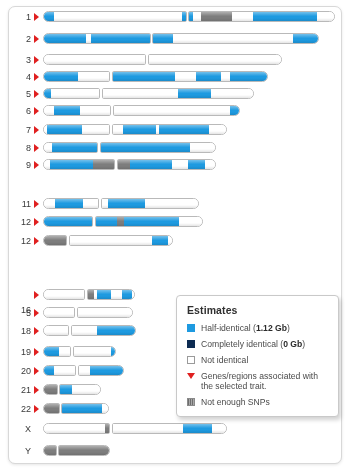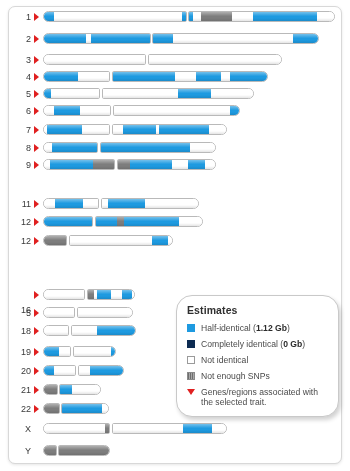--- a/index.html
+++ b/index.html
@@ -83,21 +83,21 @@
     pointer-events: none;
   }
 
   
   .legend {
     position: absolute;
     left: 167px; top: 288px;
     width: 163px;
     background: #ffffff;
     border: 1px solid #c9c9c9;
-    border-radius: 16px;
+    border-radius: 4px;
     box-shadow: 2px 3px 4px rgba(0,0,0,0.18);
     padding: 8px 9px 9px 10px;
   }
   .legend-title {
     font-size: 10.5px;
     font-weight: bold;
     color: #2f2f2f;
     margin-bottom: 7px;
     letter-spacing: 0.1px;
   }
@@ -508,23 +508,23 @@
           </div>
           <div class="legend-row">
             <div class="sw sw-navy"></div>
             <div class="legend-text">Completely identical (<b>0 Gb</b>)</div>
           </div>
           <div class="legend-row">
             <div class="sw sw-white"></div>
             <div class="legend-text">Not identical</div>
           </div>
           <div class="legend-row">
+            <div class="sw-tri"></div>
+            <div class="legend-text">Genes/regions associated with the selected trait.</div>
+          </div>
+          <div class="legend-row">
             <div class="sw sw-gray"></div>
             <div class="legend-text">Not enough SNPs</div>
-          </div>
-          <div class="legend-row">
-            <div class="sw-tri"></div>
-            <div class="legend-text">Genes/regions associated with the selected trait.</div>
           </div>
         </div>
     </div>
   </div>
 </div>
 
 </body></html>

